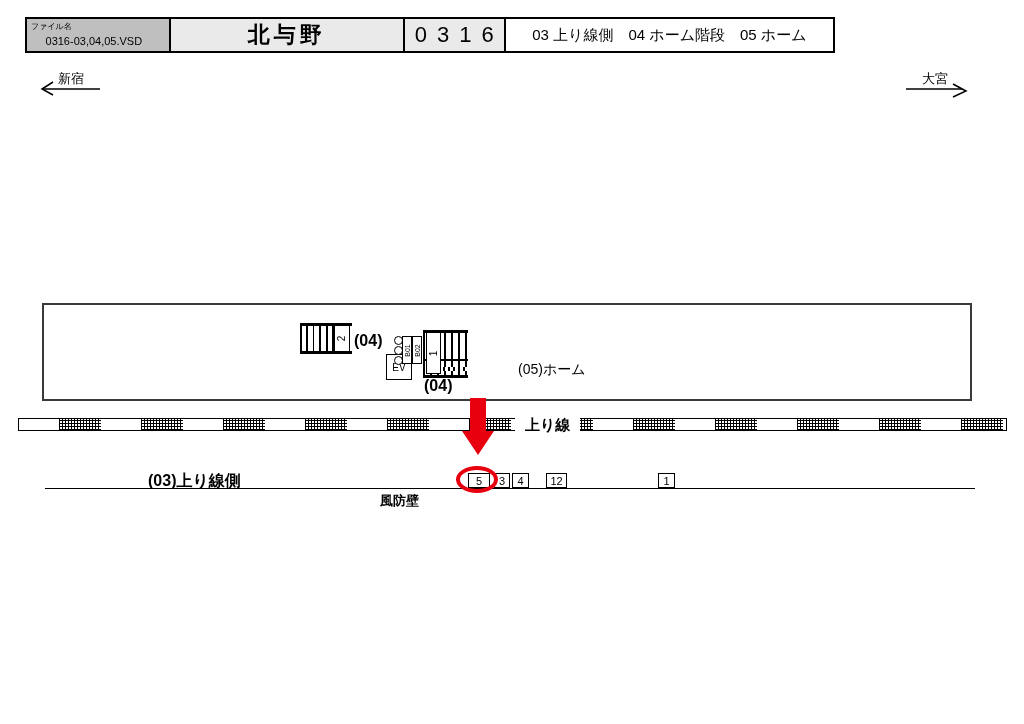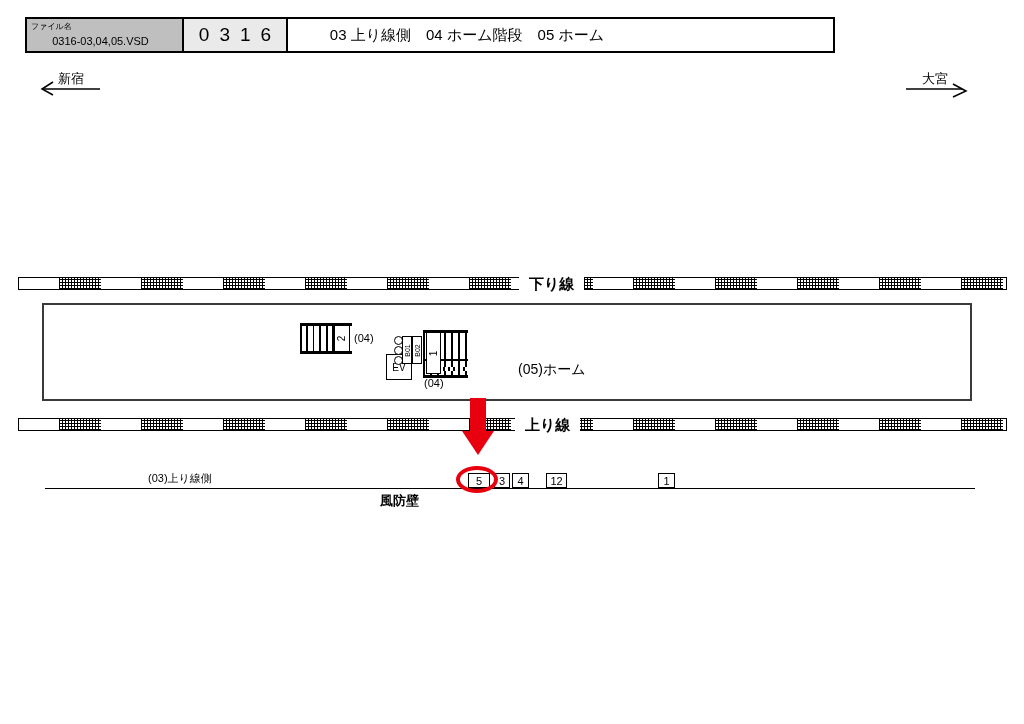--- a/index.html
+++ b/index.html
@@ -10,21 +10,21 @@
   
   .hdr{position:absolute;left:25px;top:17px;width:810px;height:36px;
        border:2px solid #000;display:flex;box-sizing:border-box;background:#fff;}
   .hdr .cell{box-sizing:border-box;height:100%;position:relative;
        display:flex;align-items:center;justify-content:center;}
   .hdr .cell+.cell{border-left:2px solid #000;}
   .c-file{width:155px;background:#bfbfbf;}
   .c-file .flabel{position:absolute;top:2px;left:4px;font-size:8px;}
   .c-file .fname{position:absolute;bottom:4px;left:0;right:8px;text-align:center;font-size:11px;}
   .c-station{width:256px;background:#eaeaea;font-size:22px;font-weight:bold;letter-spacing:4px;}
-  .c-number{width:104px;background:#eaeaea;font-size:19px;letter-spacing:10px;padding-left:10px;}
+  .c-number{width:104px;background:#eaeaea;font-size:22px;letter-spacing:10px;padding-left:10px;}
   .c-desc{width:360px;background:#fff;font-size:15px;white-space:nowrap;}
   .c-date{flex:1;background:#fff;font-size:12px;text-align:center;line-height:1.35;flex-direction:column;}
   
   .dir{position:absolute;}
   
   .track{position:absolute;left:18px;width:989px;height:13px;border:1px solid #000;
          background:#fff;box-sizing:border-box;}
   .hatch{position:absolute;top:0;bottom:0;background-color:#fff;
     background-image:
       repeating-linear-gradient(0deg,#000 0 1px,transparent 1px 3px),
@@ -48,21 +48,21 @@
   .numbox{position:absolute;background:#fff;border:1.5px solid #000;
       display:flex;align-items:center;justify-content:center;box-sizing:border-box;}
   .vtext{transform:rotate(-90deg);white-space:nowrap;display:block;}
   .evbox{position:absolute;left:350px;top:354px;width:26px;height:26px;border:1.5px solid #000;
       background:#fff;display:flex;align-items:center;justify-content:center;
       font-size:10px;box-sizing:border-box;margin-left:36px;}
   .smallcircle{position:absolute;width:9px;height:9px;border:1px solid #000;border-radius:50%;
       background:#fff;box-sizing:border-box;}
   .gatebox{position:absolute;width:10px;height:28px;border:1px solid #000;background:#fff;
       display:flex;align-items:center;justify-content:center;font-size:7px;box-sizing:border-box;}
-  .lbl{position:absolute;font-size:11px;white-space:nowrap;}
+  .lbl{position:absolute;font-size:16px;white-space:nowrap;font-weight:bold;}
   .lbl14{position:absolute;font-size:14px;white-space:nowrap;}
   
   .arrow-shaft{position:absolute;left:470px;top:398px;width:16px;height:34px;z-index:5;}
   .arrow-head{position:absolute;left:462px;top:431px;width:0;height:0;z-index:5;
       border-left:16px solid transparent;border-right:16px solid transparent;
       border-top:24px solid transparent;}
   .ellipse{position:absolute;left:456px;top:466px;width:42px;height:27px;z-index:6;
       border-radius:50%;background:transparent;border:4px solid transparent;box-sizing:border-box;}
   
   .wallline{position:absolute;left:45px;top:488px;width:930px;height:0;border-top:1.5px solid #000;}
@@ -74,50 +74,36 @@
 </head>
 <body>
 
 <div id="canvas">
 
   <div class="hdr">
     <div class="cell c-file">
       <span class="flabel">ファイル名</span>
       <span class="fname">0316-03,04,05.VSD</span>
     </div>
+    <div class="cell c-station">北与野</div>
     <div class="cell c-number">0316</div>
     <div class="cell c-desc">03 上り線側　04 ホーム階段　05 ホーム</div>
   </div>
 
   <svg class="dir" style="left:36px;top:68px;" width="70" height="28">
     <text x="22" y="15" font-size="13">新宿</text>
     <line x1="8" y1="21" x2="64" y2="21" stroke="#000" stroke-width="1.5"></line>
     <polyline points="17,14 6,21 17,27" fill="none" stroke="#000" stroke-width="1.5"></polyline>
   </svg>
   <svg class="dir" style="left:900px;top:68px;" width="80" height="30">
     <text x="22" y="15" font-size="13">大宮</text>
     <line x1="6" y1="21" x2="62" y2="21" stroke="#000" stroke-width="1.5"></line>
     <polyline points="53,16 66,23 53,29" fill="none" stroke="#000" stroke-width="1.5"></polyline>
   </svg>
 
-  <div class="track" style="top:277px;">
-      <div class="hatch" style="left: 942px; width: 42px;"></div>
-      <div class="hatch" style="left: 860px; width: 42px;"></div>
-      <div class="hatch" style="left: 778px; width: 42px;"></div>
-      <div class="hatch" style="left: 696px; width: 42px;"></div>
-      <div class="hatch" style="left: 614px; width: 42px;"></div>
-      <div class="hatch" style="left: 532px; width: 42px;"></div>
-      <div class="hatch" style="left: 450px; width: 42px;"></div>
-      <div class="hatch" style="left: 368px; width: 42px;"></div>
-      <div class="hatch" style="left: 286px; width: 42px;"></div>
-      <div class="hatch" style="left: 204px; width: 42px;"></div>
-      <div class="hatch" style="left: 122px; width: 42px;"></div>
-      <div class="hatch" style="left: 40px; width: 42px;"></div>
-    <div class="tracklabel" style="left:500px;">下り線</div>
-  </div>
 
   <div class="platform"></div>
 
   <div class="stairs-l">
     <div class="numbox" style="right:2px;top:2px;width:16px;height:27px;">
       <span class="vtext" style="font-size:10px;">2</span>
     </div>
   </div>
   <div class="lbl" style="left:354px;top:332px;">(04)</div>
 

